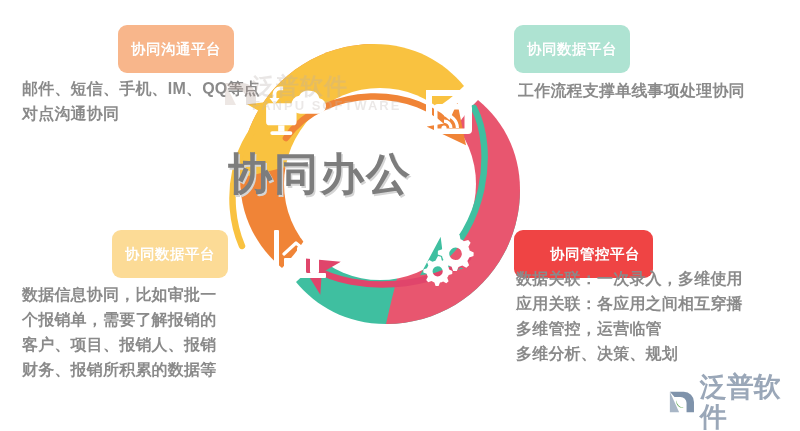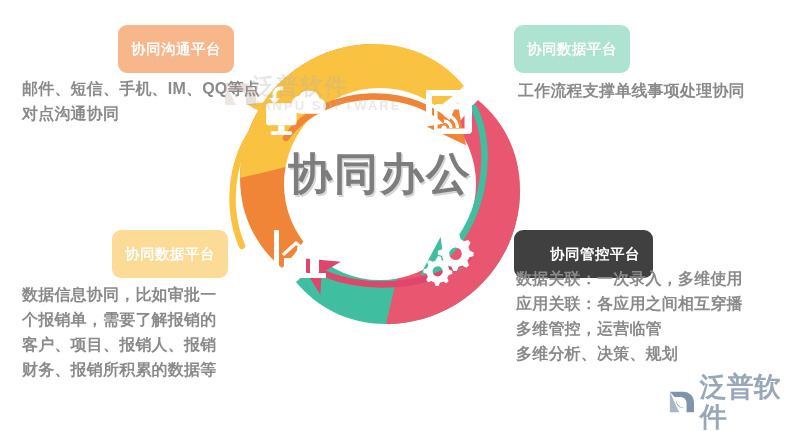--- a/index.html
+++ b/index.html
@@ -32,21 +32,21 @@
     letter-spacing: .5px;
     white-space: nowrap;
     box-sizing: border-box;
     padding: 0 13px;
     height: 48px;
     text-shadow: 0 0 1px rgba(0,0,0,0.05);
   }
   #badge-comm    { left: 118px; top: 25px;  background: #f8b68b; }
   #badge-approve { left: 514px; top: 25px;  background: #aee3d2; }
   #badge-data    { left: 112px; top: 230px; background: #fcdb96; font-family: Liberation Mono, monospace; }
-  #badge-control { left: 514px; top: 230px; background: #404040; padding-left: 36px; }
+  #badge-control { left: 514px; top: 230px; background: #ef4444; padding-left: 36px; }
 
   
   .desc {
     position: absolute;
     color: #8a8a8a;
     font-weight: bold;
     font-size: 16px;
     line-height: 25px;
     white-space: pre-line;
     letter-spacing: .2px;
@@ -64,21 +64,20 @@
     width: 304px;
     height: 304px;
   }
   #diagram svg { display: block; }
 
   #center-title {
     position: absolute;
     left: 228px;
     top: 145px;
     width: 304px;
-    text-align: center;
     font-size: 44px;
     font-weight: bold;
     color: #7d7d7d;
     letter-spacing: 2px;
     text-shadow: 1.5px 1.5px 0 #d5d5d5;
     pointer-events: none;
   }
 
   
   #watermark-center {

